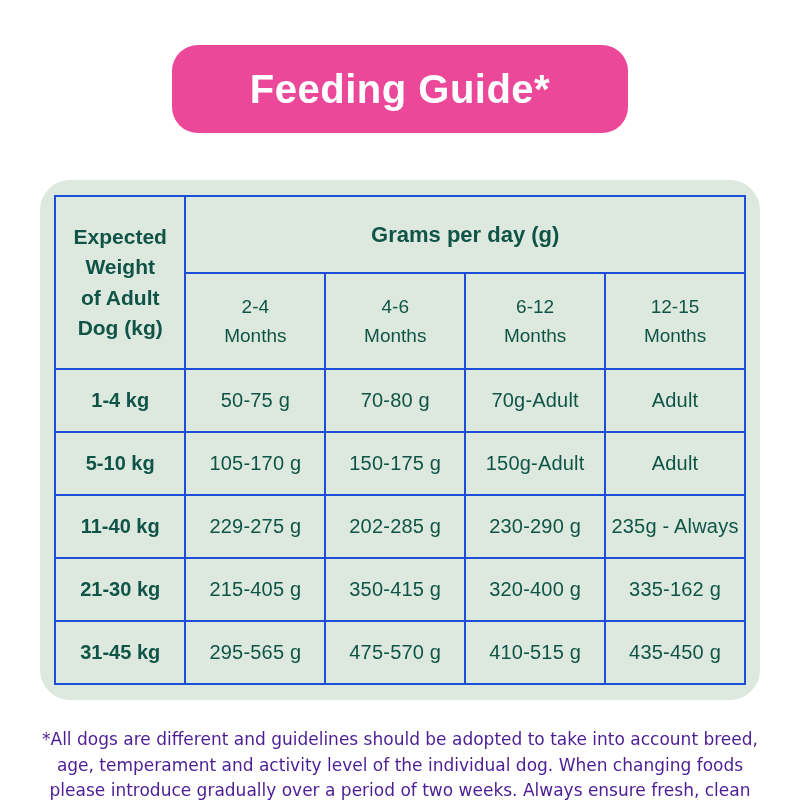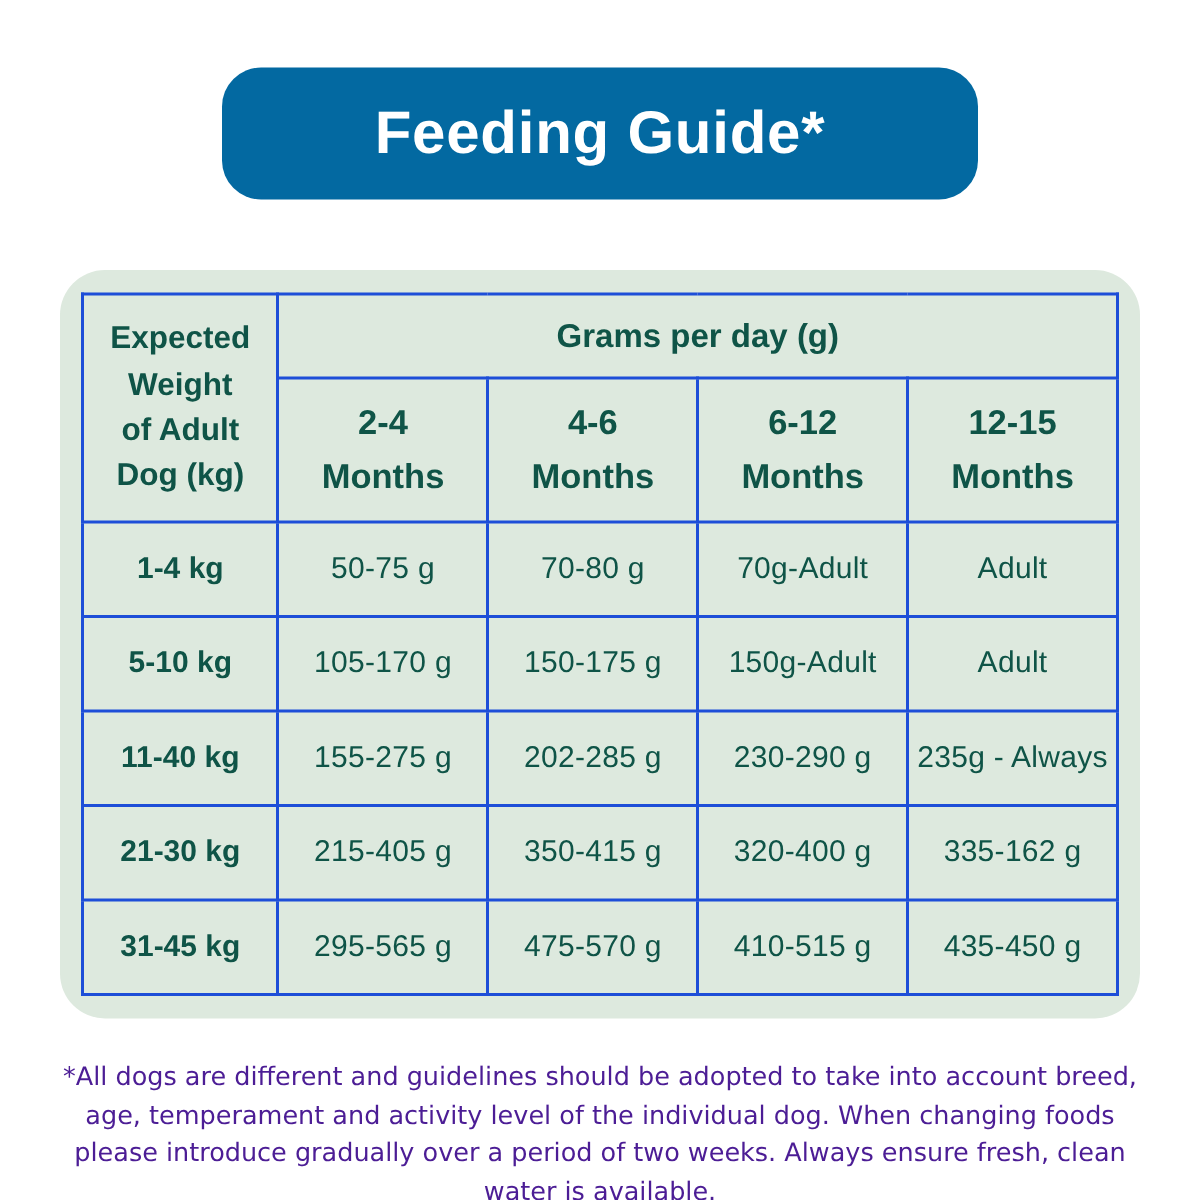--- a/index.html
+++ b/index.html
@@ -8,24 +8,24 @@
     background: #ffffff;
     font-family: "Liberation Sans", sans-serif;
   }
   .page {
     width: 800px;
     height: 800px;
     background: #ffffff;
     overflow: hidden;
   }
   .title-badge {
-    width: 504px;
+    width: 456px;
     height: 88px;
     margin: 45px auto 0 auto;
-    background: #0369a1;
+    background: #ec4899;
     border-radius: 26px;
     display: flex;
     align-items: center;
     justify-content: center;
   }
   .title-badge .title-text {
     color: #ffffff;
     font-size: 40px;
     font-weight: bold;
     letter-spacing: 0.5px;
@@ -53,25 +53,25 @@
   .col-month  { width: 20.275%; }
   .corner-header {
     font-weight: bold;
     font-size: 21px;
     line-height: 1.45;
     white-space: pre-line;
   }
   .group-header {
     font-weight: bold;
     font-size: 22px;
-    height: 56px;
+    height: 77px;
   }
   .month-header {
-    font-weight: bold;
-    font-size: 23px;
+    font-weight: normal;
+    font-size: 19px;
     line-height: 1.55;
     white-space: pre-line;
     height: 96px;
   }
   .weight-cell {
     font-weight: bold;
     font-size: 20px;
     height: 63px;
   }
   .value-cell {
@@ -135,21 +135,21 @@
         </tr>
         <tr>
           <td class="weight-cell">5-10 kg</td>
           <td class="value-cell">105-170 g</td>
           <td class="value-cell">150-175 g</td>
           <td class="value-cell">150g-Adult</td>
           <td class="value-cell">Adult</td>
         </tr>
         <tr>
           <td class="weight-cell">11-40 kg</td>
-          <td class="value-cell">155-275 g</td>
+          <td class="value-cell">229-275 g</td>
           <td class="value-cell">202-285 g</td>
           <td class="value-cell">230-290 g</td>
           <td class="value-cell">235g - Always</td>
         </tr>
         <tr>
           <td class="weight-cell">21-30 kg</td>
           <td class="value-cell">215-405 g</td>
           <td class="value-cell">350-415 g</td>
           <td class="value-cell">320-400 g</td>
           <td class="value-cell">335-162 g</td>

